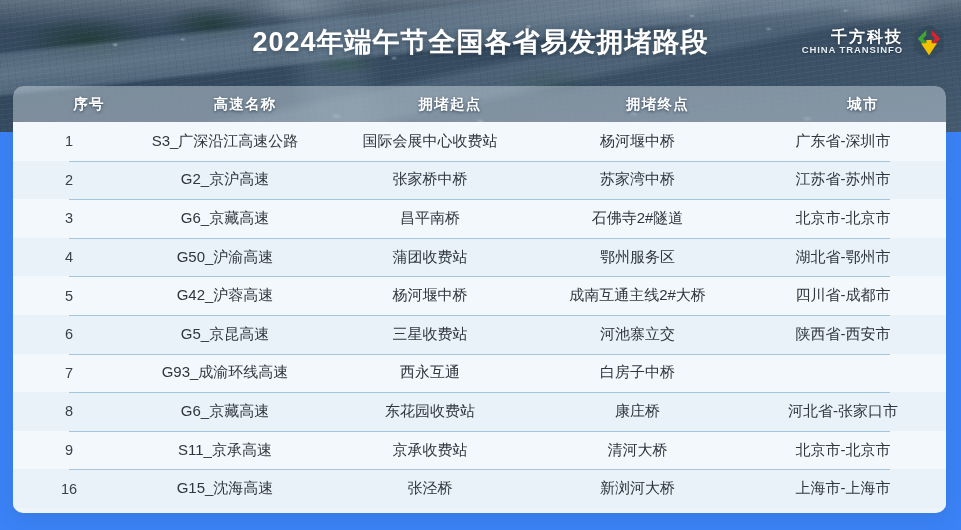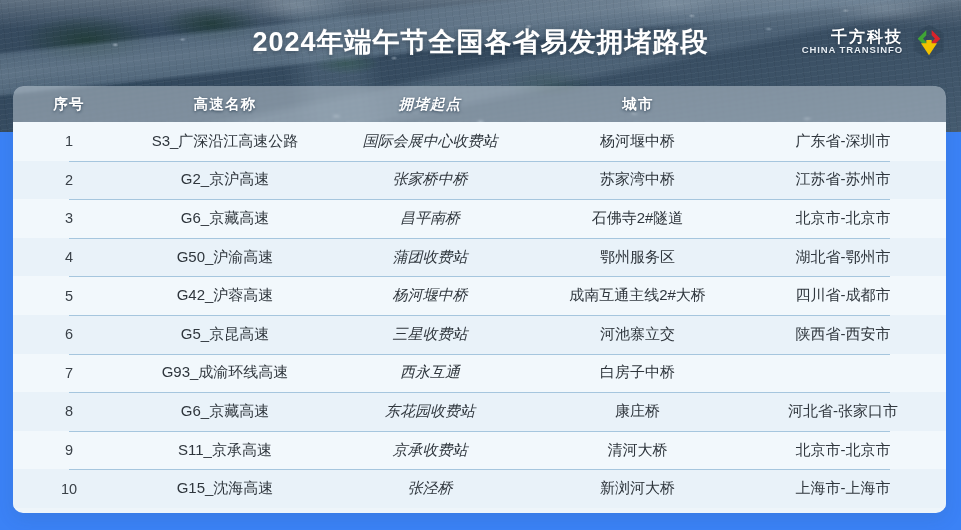--- a/index.html
+++ b/index.html
@@ -128,25 +128,25 @@
     position: relative;
     height: 36px;
     background: rgba(224,233,241,.42);
     backdrop-filter: blur(1px);
   }
   .thead-row, .trow {
     display: flex;
     align-items: center;
     width: 100%;
   }
-  .thead-row { height: 36px; }
+  .thead-row { height: 36px; padding-left: 20px; }
 
   .c0 { width: 112px; text-align: center; flex: none; }
   .c1 { width: 200px; text-align: center; flex: none; }
-  .c2 { width: 210px; text-align: center; flex: none; font-style: italic; }
+  .c2 { width: 210px; text-align: center; flex: none; }
   .c3 { width: 205px; text-align: center; flex: none; }
   .c4 { width: 206px; text-align: center; flex: none; }
 
   .thead .c0, .thead .c1, .thead .c2, .thead .c3, .thead .c4 {
     font-size: 14.5px;
     font-weight: bold;
     color: #ffffff;
     letter-spacing: 1.2px;
     text-shadow: 0 1px 3px rgba(20,40,60,.7);
   }
@@ -201,20 +201,21 @@
     </svg>
   </div>
 
   <div class="card">
 
     <div class="thead">
       <div class="thead-row">
         <div class="c0">序号</div>
         <div class="c1">高速名称</div>
         <div class="c2">拥堵起点</div>
+        <div class="c3">拥堵终点</div>
         <div class="c4">城市</div>
       </div>
     </div>
 
     <div class="tbody">
       <div class="trow">
         <div class="c0">1</div>
         <div class="c1">S3_广深沿江高速公路</div>
         <div class="c2">国际会展中心收费站</div>
         <div class="c3">杨河堰中桥</div>
@@ -269,21 +270,21 @@
         <div class="c4">河北省-张家口市</div>
       </div>
       <div class="trow">
         <div class="c0">9</div>
         <div class="c1">S11_京承高速</div>
         <div class="c2">京承收费站</div>
         <div class="c3">清河大桥</div>
         <div class="c4">北京市-北京市</div>
       </div>
       <div class="trow">
-        <div class="c0">10</div>
+        <div class="c0">16</div>
         <div class="c1">G15_沈海高速</div>
         <div class="c2">张泾桥</div>
         <div class="c3">新浏河大桥</div>
         <div class="c4">上海市-上海市</div>
       </div>
     </div>
 
   </div>
 </div>
 

